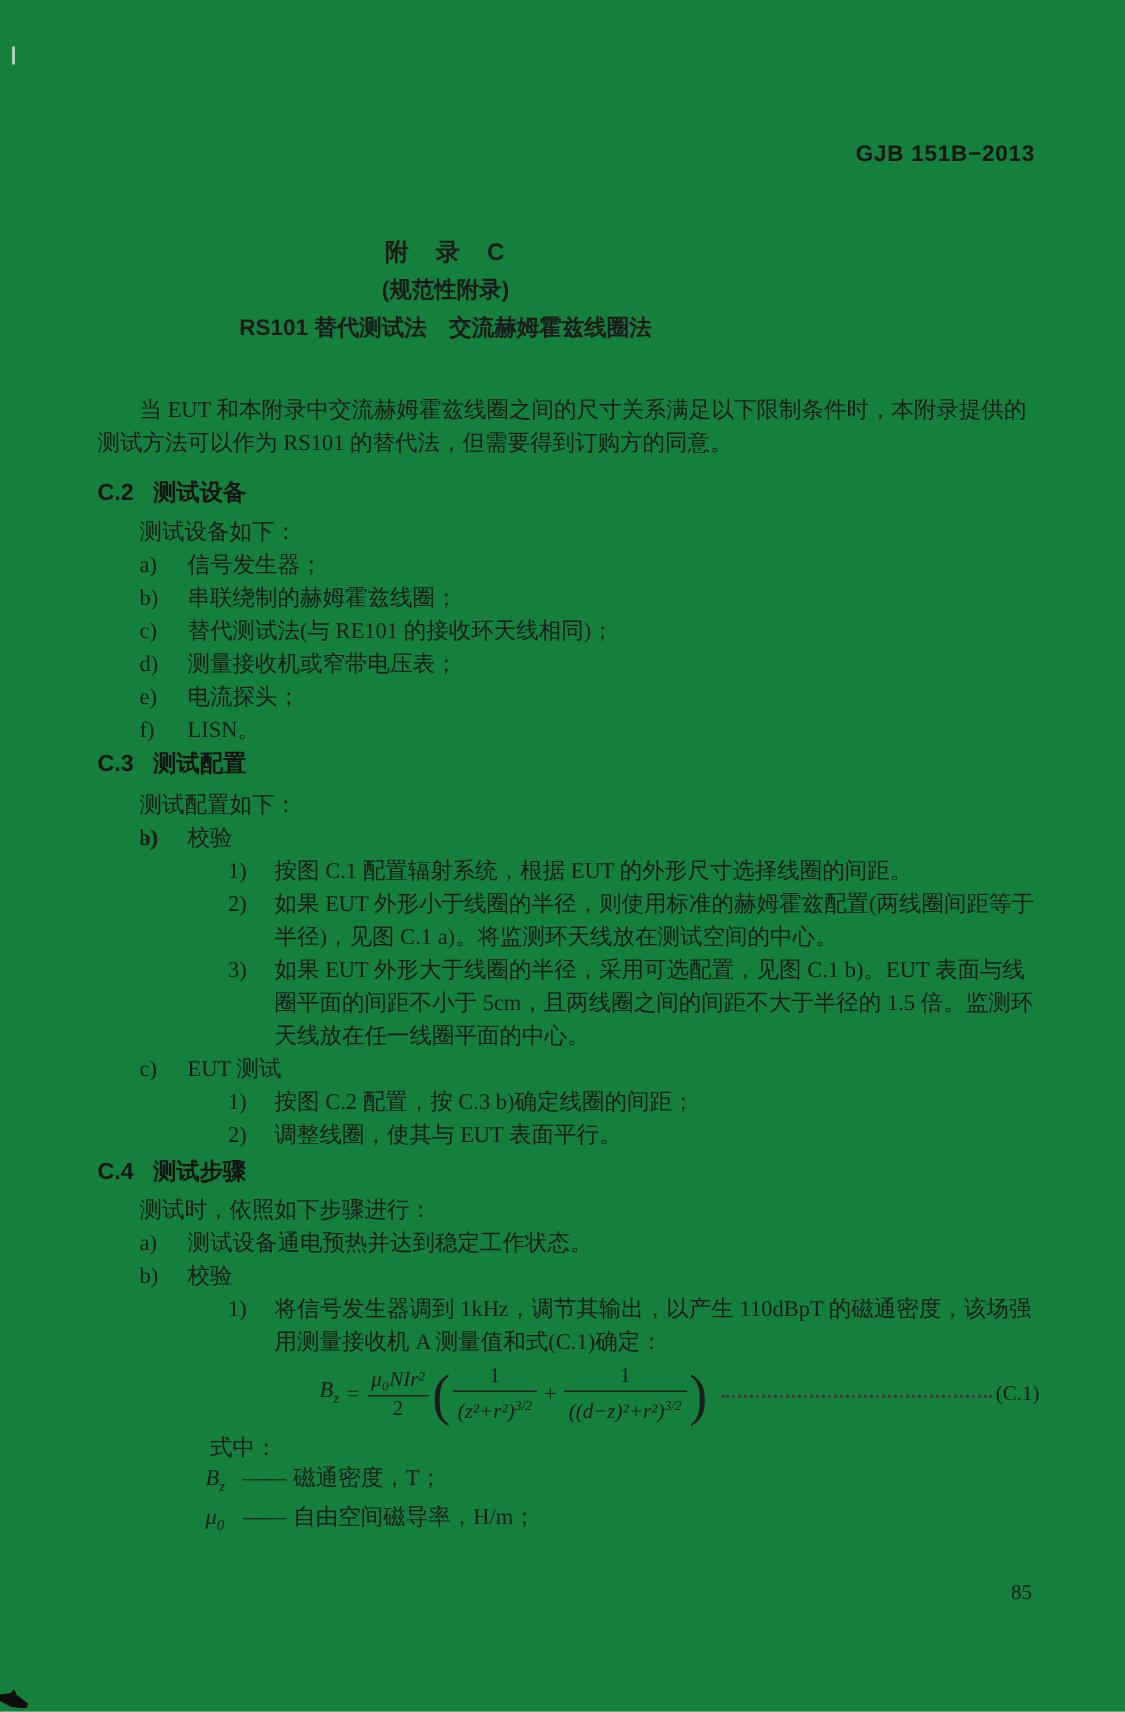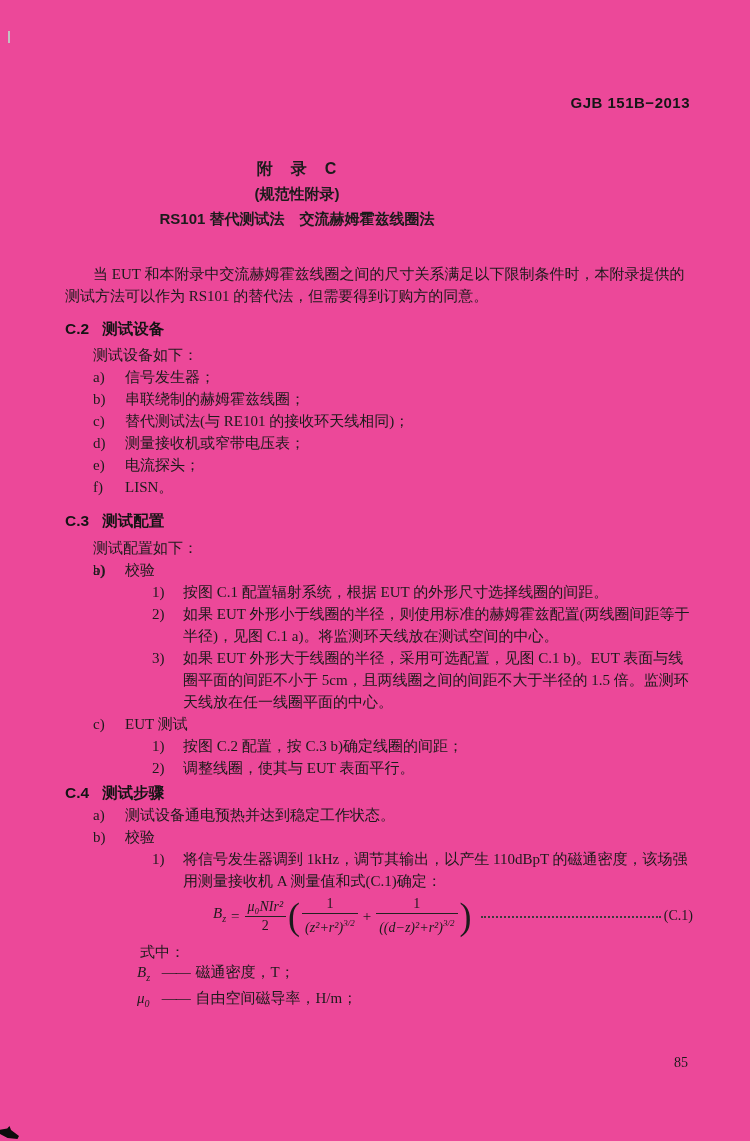--- a/index.html
+++ b/index.html
@@ -1,19 +1,19 @@
 <!DOCTYPE html>
 <html><head>
 <meta charset="utf-8">
 <style>
   html,body { margin:0; padding:0; }
   body { background:#e8e8e8; }
   .page {
     position:relative; width:750px; height:1141px; margin:0 auto;
-    background:#ec4899; overflow:hidden;
+    background:#15803d; overflow:hidden;
     color:#1b1b1b;
     font-family:"Liberation Serif", serif;
   }
   
   .std-header {
     position:absolute; top:94px; left:0; right:60px; text-align:right;
     font-family:"Liberation Sans", sans-serif; font-weight:bold;
     font-size:15px; letter-spacing:0.5px; color:#161616;
   }
   
@@ -30,21 +30,21 @@
   .h2 {
     font-family:"Liberation Sans",sans-serif; font-weight:bold;
     font-size:15.5px; line-height:22px; color:#141414;
   }
   .h2 .hnum { margin-right:13px; }
   .para { margin:0; text-indent:28px; }
   .mt11 { margin-top:11px; }
   .mt5  { margin-top:5px; }
   .mt4  { margin-top:4px; }
   .mt3  { margin-top:3px; }
-  .mt1  { margin-top:12px; }
+  .mt1  { margin-top:1px; }
 
   .li  { position:relative; padding-left:60px; }
   .li > .lbl { position:absolute; left:28px; top:0; }
   .li2 { position:relative; padding-left:118px; }
   .li2 > .lbl { position:absolute; left:87px; top:0; }
 
   
   .formula-row {
     display:flex; align-items:center; height:48px; padding-left:148px;
     font-size:15px;
@@ -154,20 +154,21 @@
       <span>按图 C.2 配置，按 C.3 b)确定线圈的间距；</span>
     </div>
     <div class="li2">
       <span class="lbl">2)</span>
       <span>调整线圈，使其与 EUT 表面平行。</span>
     </div>
 
     <div class="h2 mt3">
       <span class="hnum">C.4</span><span class="htitle">测试步骤</span>
     </div>
+    <p class="para mt3">测试时，依照如下步骤进行：</p>
     <div class="li">
       <span class="lbl">a)</span>
       <span>测试设备通电预热并达到稳定工作状态。</span>
     </div>
     <div class="li">
       <span class="lbl">b)</span>
       <span>校验</span>
     </div>
     <div class="li2">
       <span class="lbl">1)</span>

